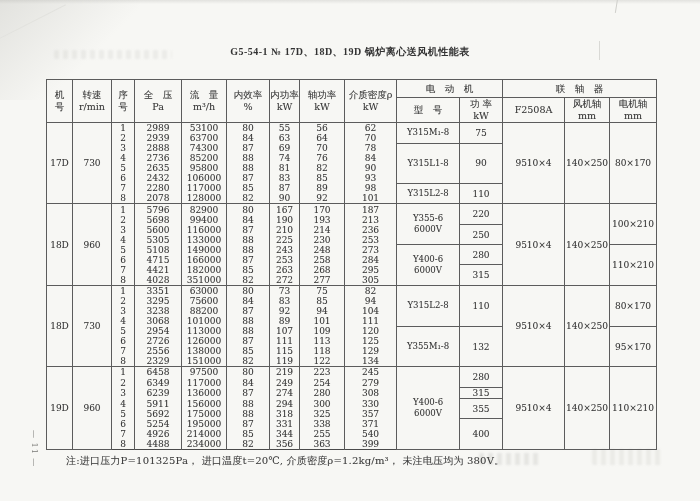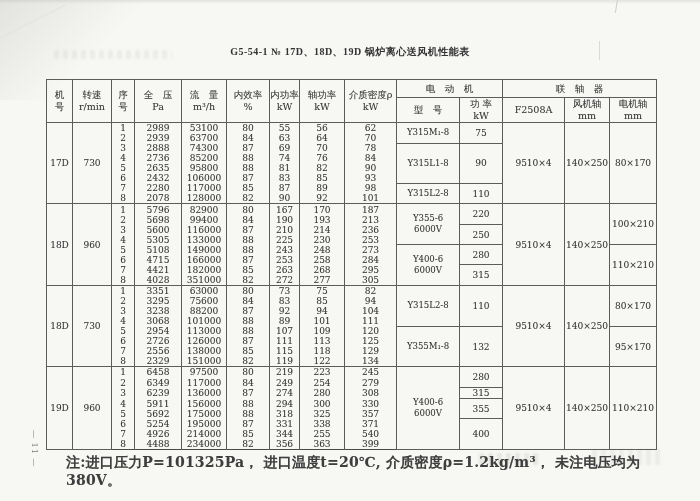--- a/index.html
+++ b/index.html
@@ -45,22 +45,22 @@
   .perf thead tr.h-top{height:18px;}
   .perf thead tr.h-bot{height:20px;}
   .perf tbody td{font-size:9px;line-height:10px;}
   
   .perf tbody td.r{border-top:none;border-bottom:none;}
   .perf tbody tr:first-child td.r{border-top:1px solid #5c5c5c;}
   .perf td.model div{font-size:8.5px;line-height:11px;text-align:center;}
   .perf th div{line-height:12px;}
 
   .footnote{
-    position:absolute;left:66px;top:454px;font-size:14px;color:#3e3e3e;
-    letter-spacing:.2px;text-shadow:.2px .2px .3px rgba(0,0,0,.2);font-weight:bold;
+    position:absolute;left:66px;top:454px;font-size:10px;color:#3e3e3e;
+    letter-spacing:.2px;text-shadow:.2px .2px .3px rgba(0,0,0,.2);
   }
   .page-num{
     position:absolute;left:30px;top:430px;height:40px;
     writing-mode:vertical-rl;text-orientation:mixed;
     font-size:8px;color:#7a7a76;letter-spacing:1px;
   }
 </style>
 </head>
 <body>
 

